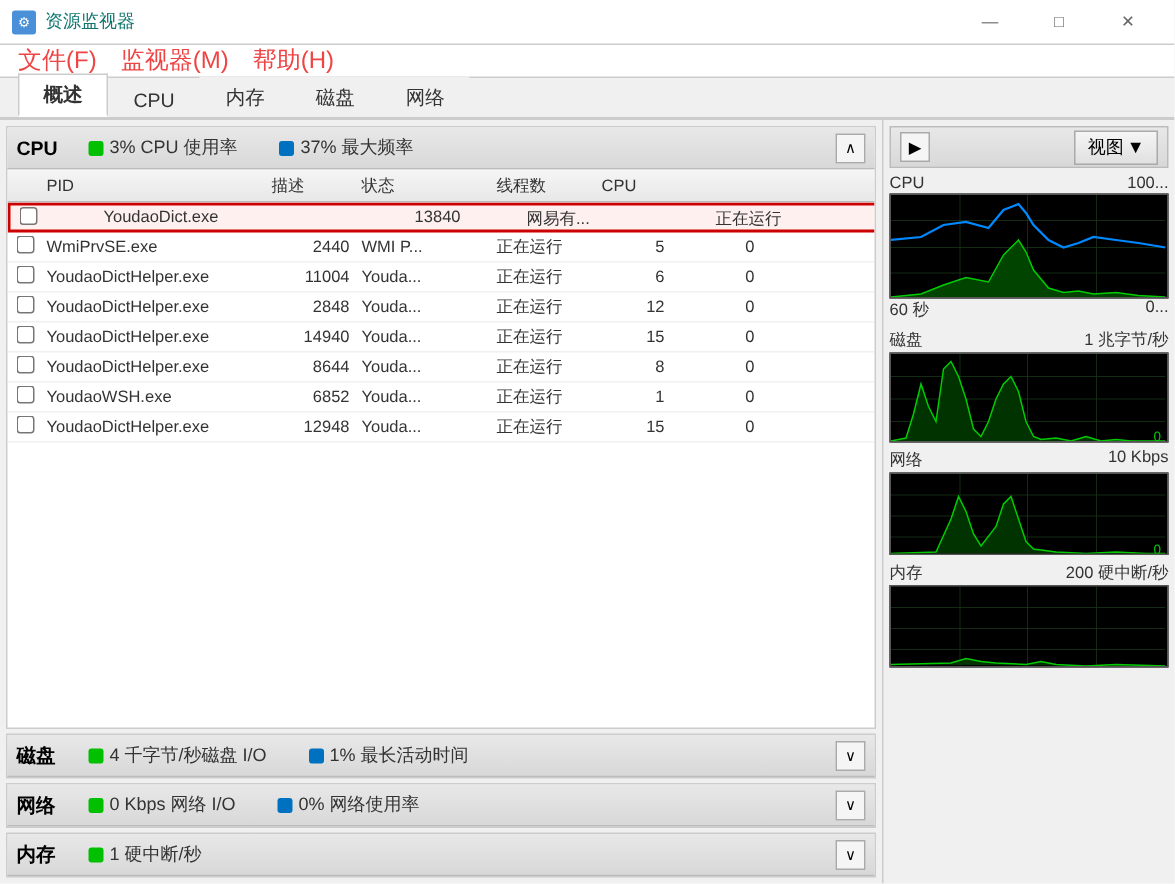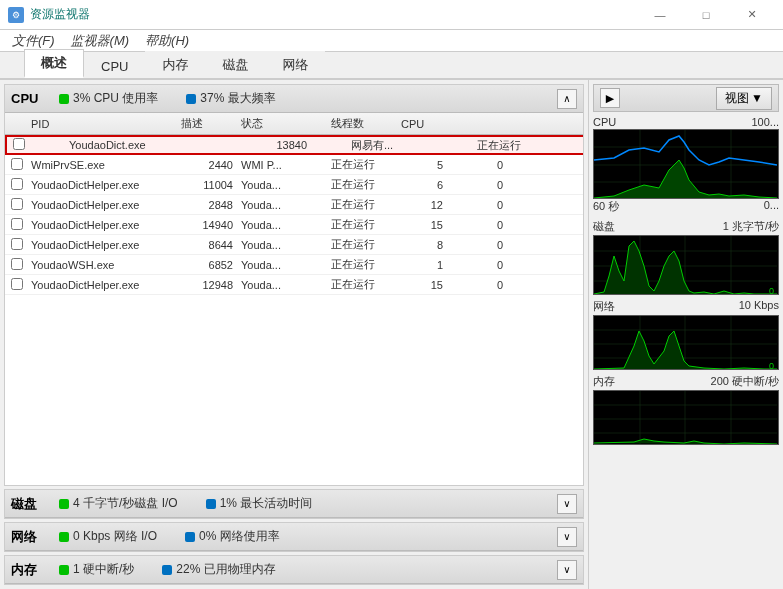--- a/index.html
+++ b/index.html
@@ -8,24 +8,24 @@
     
     .title-bar { height: 30px; background: #fff; border-bottom: 1px solid #ccc; display: flex; align-items: center; padding: 0 8px; justify-content: space-between; }
     .title-bar-left { display: flex; align-items: center; gap: 6px; }
     .title-icon { width: 16px; height: 16px; background: #4a90d9; border-radius: 2px; display: flex; align-items: center; justify-content: center; color: white; font-size: 9px; }
     .title-text { font-size: 12px; color: #0f766e; }
     .window-controls { display: flex; gap: 0; }
     .win-btn { width: 46px; height: 30px; border: none; background: transparent; cursor: pointer; display: flex; align-items: center; justify-content: center; font-size: 11px; color: #666; }
 
     
     .menu-bar { height: 22px; background: #fff; border-bottom: 1px solid #ccc; display: flex; align-items: center; padding: 0 4px; }
-    .menu-item { padding: 2px 8px; font-size: 13px; cursor: pointer; color: #404040; font-style: italic; }
-
-    
-    .tab-bar { height: 28px; background: #f0f0f0; border-bottom: 2px solid #ccc; display: flex; align-items: flex-end; padding-left: 24px; }
+    .menu-item { padding: 2px 8px; font-size: 16px; cursor: pointer; color: #ef4444; }
+
+    
+    .tab-bar { height: 28px; background: #f0f0f0; border-bottom: 2px solid #ccc; display: flex; align-items: flex-end; padding-left: 12px; }
     .tab { padding: 4px 16px; font-size: 13px; cursor: pointer; color: #333; border: 1px solid transparent; border-bottom: none; background: #f0f0f0; }
     .tab.active { background: #fff; border: 1px solid #ccc; border-bottom: 2px solid #fff; font-weight: bold; }
 
     
     .main { display: flex; height: calc(589px - 30px - 22px - 28px); }
 
     
     .left-panel { flex: 1; overflow: hidden; display: flex; flex-direction: column; background: #f0f0f0; padding: 4px; gap: 3px; }
 
     
@@ -251,24 +251,20 @@
       </div>
     </div>
 
     <div class="section section-collapsed">
       <div class="section-header">
         <span class="section-title">内存</span>
         <div class="section-stat">
           <div class="stat-dot green"></div>
           <span>1 硬中断/秒</span>
         </div>
-        <div class="section-stat" style="margin-left:20px;">
-          <div class="stat-dot blue"></div>
-          <span>22% 已用物理内存</span>
-        </div>
         <div class="section-expand">∨</div>
       </div>
     </div>
 
   </div>
 
   <div class="right-panel">
     <div class="right-header">
       <div class="right-expand-btn">▶</div>
       <button class="right-view-btn">

